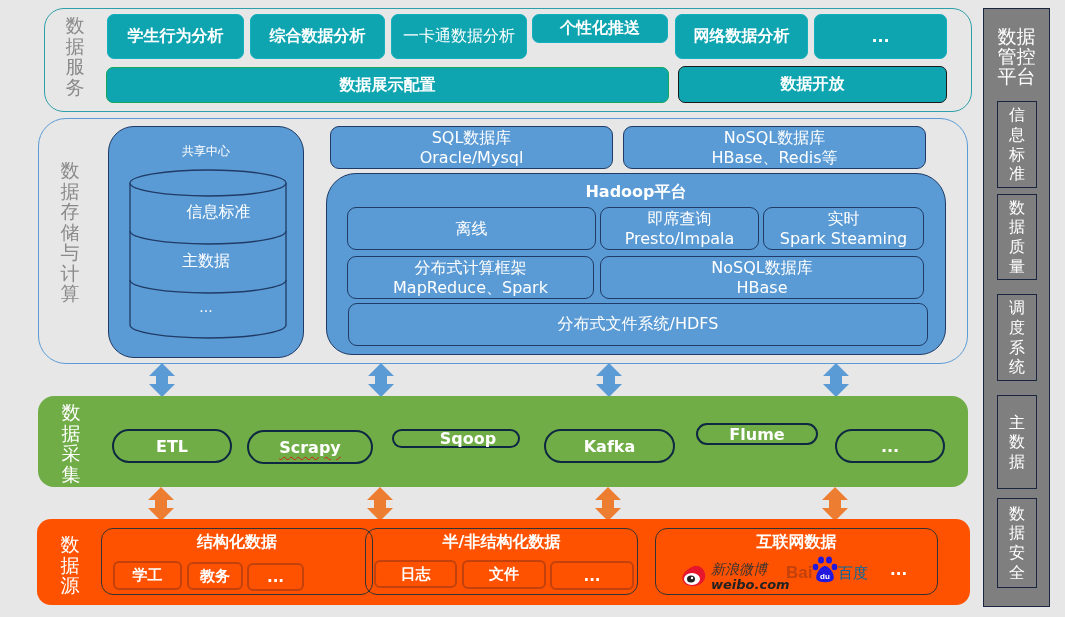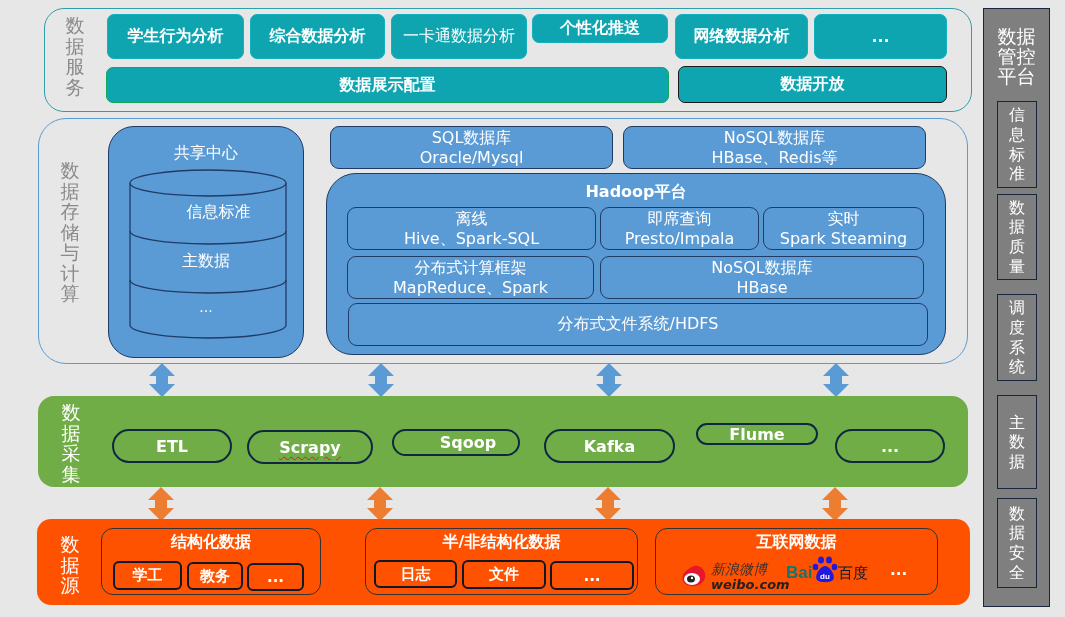--- a/index.html
+++ b/index.html
@@ -16,42 +16,42 @@
   .teal-btn { position: absolute; background: #0ea5b1; color: #fff; font-weight: bold; font-size: 16px;
               display: flex; align-items: center; justify-content: center; border-radius: 7px; border: 1px solid #13b0bd; }
 
   
   #stor-frame { left: 38px; top: 118px; width: 930px; height: 246px; border: 1.5px solid #5b9bd5; border-radius: 28px; background: #e7e7e7; }
   #stor-label { left: 56px; top: 160px; width: 28px; color: #8a8a8a; }
   .blue-box { position: absolute; background: #5b9bd5; border: 1.3px solid #1f3b66; color: #fff; text-align: center; border-radius: 9px; }
   .two-line { display: flex; flex-direction: column; justify-content: center; align-items: center; line-height: 1.22; font-size: 16px; }
 
   #share-center { left: 108px; top: 126px; width: 196px; height: 232px; border-radius: 26px; }
-  #share-title { left: 0; top: 16px; width: 100%; font-size: 16px; position: absolute; }
+  #share-title { left: 0; top: 16px; width: 100%; font-size: 12px; position: absolute; }
   #cyl { position: absolute; left: 20px; top: 38px; }
 
   #hadoop { left: 326px; top: 173px; width: 620px; height: 182px; border-radius: 30px 30px 26px 26px; }
   #hadoop-title { position: absolute; left: 0; top: 8px; width: 100%; text-align: center; font-weight: bold; font-size: 16px; }
 
   
   .arrow { position: absolute; width: 28px; height: 34px; }
 
   
   #col-frame { left: 38px; top: 396px; width: 930px; height: 91px; background: #70ad47; border-radius: 16px; overflow: hidden; }
   #col-label { left: 59px; top: 402px; width: 24px; color: #fff; height: 84px; overflow: hidden; }
   .green-btn { position: absolute; border: 2px solid #0e2841; border-radius: 17px; color: #fff; font-weight: bold; font-size: 16px;
                display: flex; align-items: center; justify-content: center; background: #70ad47; }
   .squiggle { text-decoration: underline wavy #d02020; text-decoration-thickness: 1px; text-underline-offset: 3px; }
 
   
   #src-frame { left: 37px; top: 519px; width: 933px; height: 86px; background: #ff5200; border-radius: 14px; }
   #src-label { left: 58px; top: 534px; width: 24px; color: #fff; }
   .src-group { position: absolute; border: 1.3px solid #333; border-radius: 12px; }
   .src-title { position: absolute; left: 0; width: 100%; text-align: center; color: #fff; font-weight: bold; font-size: 16px; }
-  .src-btn { position: absolute; border: 2px solid #0f172a; border-radius: 6px; color: #fff; font-weight: bold; font-size: 15px;
+  .src-btn { position: absolute; border: 2px solid #c2410c; border-radius: 6px; color: #fff; font-weight: bold; font-size: 15px;
              display: flex; align-items: center; justify-content: center; }
 
   
   #gov-frame { left: 983px; top: 8px; width: 67px; height: 599px; background: #7f7f7f; border: 1.5px solid #1a2540; }
   #gov-title { left: 983px; top: 27px; width: 67px; text-align: center; color: #fff; font-size: 19px; line-height: 1.05; }
   .gov-item { position: absolute; left: 997px; width: 40px; border: 1.5px solid #1a2540; color: #fff; font-size: 16px;
               display: flex; flex-direction: column; align-items: center; justify-content: center; line-height: 1.22; }
 
   
   .weibo-text { position: absolute; font-style: italic; color: #333; }
@@ -106,21 +106,20 @@
 <div class="blue-box two-line" style="left:623px;top:126px;width:303px;height:43px;">
   <span>NoSQL数据库</span>
   <span>HBase、Redis等</span>
 </div>
 
 <div class="blue-box" id="hadoop">
   <div id="hadoop-title">Hadoop平台</div>
 </div>
 <div class="blue-box two-line" style="left:347px;top:207px;width:249px;height:43px;">
   <span>离线</span>
-  <span>Hive、Spark-SQL</span>
 </div>
 <div class="blue-box two-line" style="left:600px;top:207px;width:159px;height:43px;">
   <span>即席查询</span>
   <span>Presto/Impala</span>
 </div>
 <div class="blue-box two-line" style="left:763px;top:207px;width:161px;height:43px;">
   <span>实时</span>
   <span>Spark Steaming</span>
 </div>
 <div class="blue-box two-line" style="left:347px;top:256px;width:247px;height:43px;">
@@ -163,33 +162,33 @@
 <div class="vlabel" id="col-label">
   <span>数</span>
   <span>据</span>
   <span>采</span>
   <span>集</span>
 </div>
 <div class="green-btn" style="left:112px;top:429px;width:120px;height:34px;">ETL</div>
 <div class="green-btn" style="left:247px;top:430px;width:126px;height:34px;">
     <span class="squiggle">Scrapy</span>
   </div>
-<div class="green-btn" style="left:392px;top:429px;width:128px;height:27px;padding-left:24px;">Sqoop</div>
+<div class="green-btn" style="left:392px;top:429px;width:128px;height:19px;padding-left:24px;">Sqoop</div>
 <div class="green-btn" style="left:544px;top:429px;width:131px;height:34px;">Kafka</div>
 <div class="green-btn" style="left:696px;top:423px;width:122px;height:22px;">Flume</div>
 <div class="green-btn" style="left:835px;top:429px;width:110px;height:34px;">...</div>
 
 <div class="abs" id="src-frame"></div>
 <div class="vlabel" id="src-label">
   <span>数</span>
   <span>据</span>
   <span>源</span>
 </div>
 
-<div class="src-group" style="left:101px;top:528px;width:220px;height:67px;">
+<div class="src-group" style="left:101px;top:528px;width:272px;height:67px;">
   <div class="src-title" style="top:3px;">结构化数据</div>
 </div>
 <div class="src-btn" style="left:113px;top:561px;width:69px;height:29px;">学工</div>
 <div class="src-btn" style="left:165px;top:561px;width:0;height:0;border:none;"></div>
 <div class="src-btn" style="left:187px;top:562px;width:56px;height:28px;">教务</div>
 <div class="src-btn" style="left:247px;top:563px;width:57px;height:28px;">...</div>
 
 <div class="src-group" style="left:365px;top:528px;width:273px;height:67px;">
   <div class="src-title" style="top:3px;">半/非结构化数据</div>
 </div>
@@ -206,30 +205,30 @@
     <path d="M14,3 C20,1 27,8 25,15 C23,22 14,25 7,22 C1,19 1,12 6,8 C8,6 10,5 14,3 Z" fill="#e6162d"></path>
     <ellipse cx="12" cy="16" rx="8" ry="6" fill="#fff"></ellipse>
     <ellipse cx="11" cy="16" rx="4" ry="3.5" fill="#222"></ellipse>
     <circle cx="12" cy="15" r="1.2" fill="#fff"></circle>
   </svg>
   <div class="weibo-text" style="left:31px;top:0;font-size:14px;">新浪微博</div>
   <div class="weibo-text" style="left:31px;top:16px;font-size:13px;font-weight:bold;color:#222;">weibo.com</div>
 </div>
 
 <div class="abs" style="left:786px;top:556px;width:84px;height:30px;">
-  <span class="abs" style="left:0;top:7px;font-size:17px;font-weight:bold;color:#0f766e;font-family:'Liberation Sans',sans-serif;">Bai</span>
+  <span class="abs" style="left:0;top:7px;font-size:17px;font-weight:bold;color:#c2410c;font-family:'Liberation Sans',sans-serif;">Bai</span>
   <svg class="abs" style="left:26px;top:0;" width="26" height="28" viewBox="0 0 26 28">
     <ellipse cx="9" cy="4" rx="3" ry="3.6" fill="#2319dc"></ellipse>
     <ellipse cx="17" cy="4" rx="3" ry="3.6" fill="#2319dc"></ellipse>
     <ellipse cx="3.5" cy="11" rx="2.8" ry="3.2" fill="#2319dc"></ellipse>
     <ellipse cx="22.5" cy="11" rx="2.8" ry="3.2" fill="#2319dc"></ellipse>
     <path d="M13,10 C18,10 24,20 21,24 C18,27 8,27 5,24 C2,20 8,10 13,10 Z" fill="#2319dc"></path>
     <text x="13" y="23" text-anchor="middle" font-size="8" font-weight="bold" fill="#fff" font-family="Liberation Sans, sans-serif">du</text>
   </svg>
-  <span class="abs" style="left:52px;top:8px;font-size:15px;color:#0f172a;">百度</span>
+  <span class="abs" style="left:52px;top:8px;font-size:15px;color:#0369a1;">百度</span>
 </div>
 <div class="abs" style="left:890px;top:561px;width:30px;color:#fff;font-weight:bold;font-size:15px;">...</div>
 
 <div class="abs" id="gov-frame"></div>
 <div class="abs" id="gov-title">
   <div>数据</div>
   <div>管控</div>
   <div>平台</div>
 </div>
 <div class="gov-item" style="top:101px;height:87px;">

